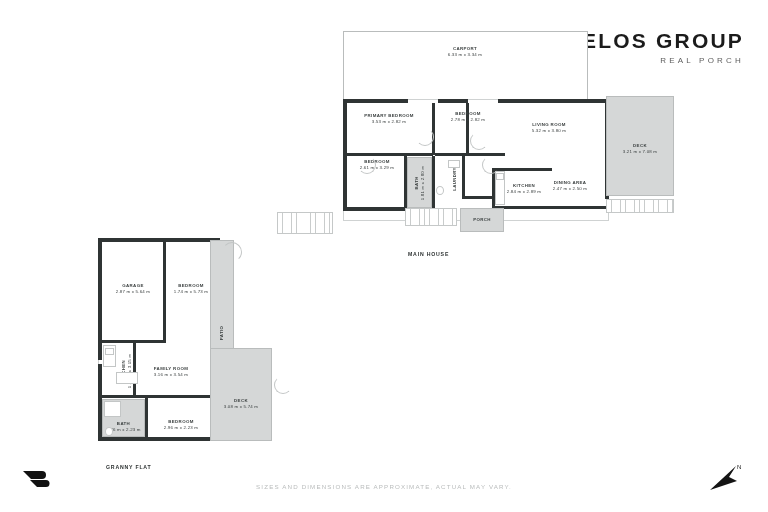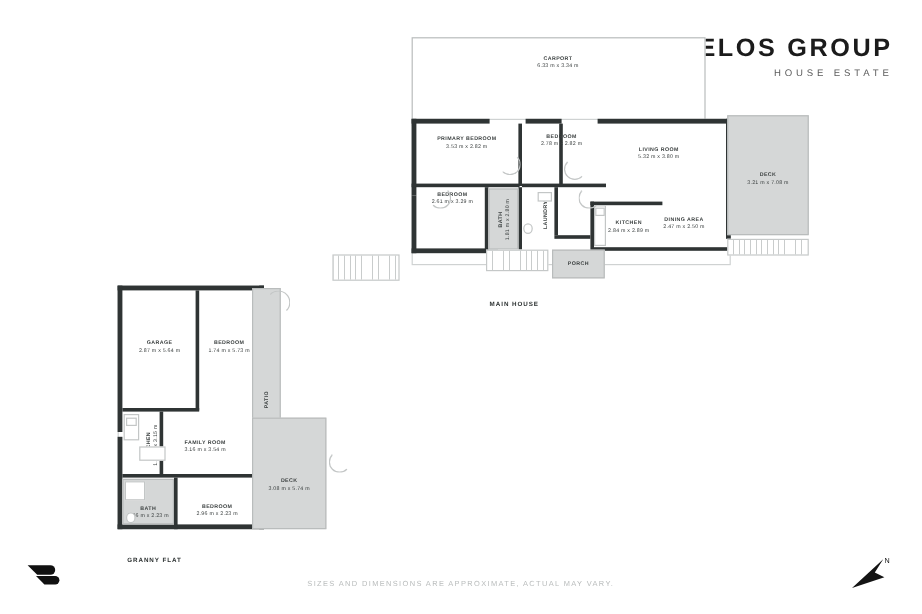--- a/index.html
+++ b/index.html
@@ -38,21 +38,21 @@
   .logomark{position:absolute;left:22px;bottom:22px;width:30px;height:22px;}
   .compass{position:absolute;right:22px;bottom:16px;width:40px;height:36px;}
 </style>
 </head>
 <body>
 
 <div id="sheet">
 
   <div class="brand">
     <div class="brand-main">TELOS GROUP</div>
-    <div class="brand-sub">HOUSE ESTATE</div>
+    <div class="brand-sub">REAL PORCH</div>
   </div>
 
   <div>
 
     <div class="openarea" style="left:343px;top:31px;width:245px;height:74px;"></div>
     <div class="lbl" style="left:365px;top:46px;width:200px;">
       <span class="nm">CARPORT</span>
       <span class="dm">6.33 m x 3.34 m</span>
     </div>
 

